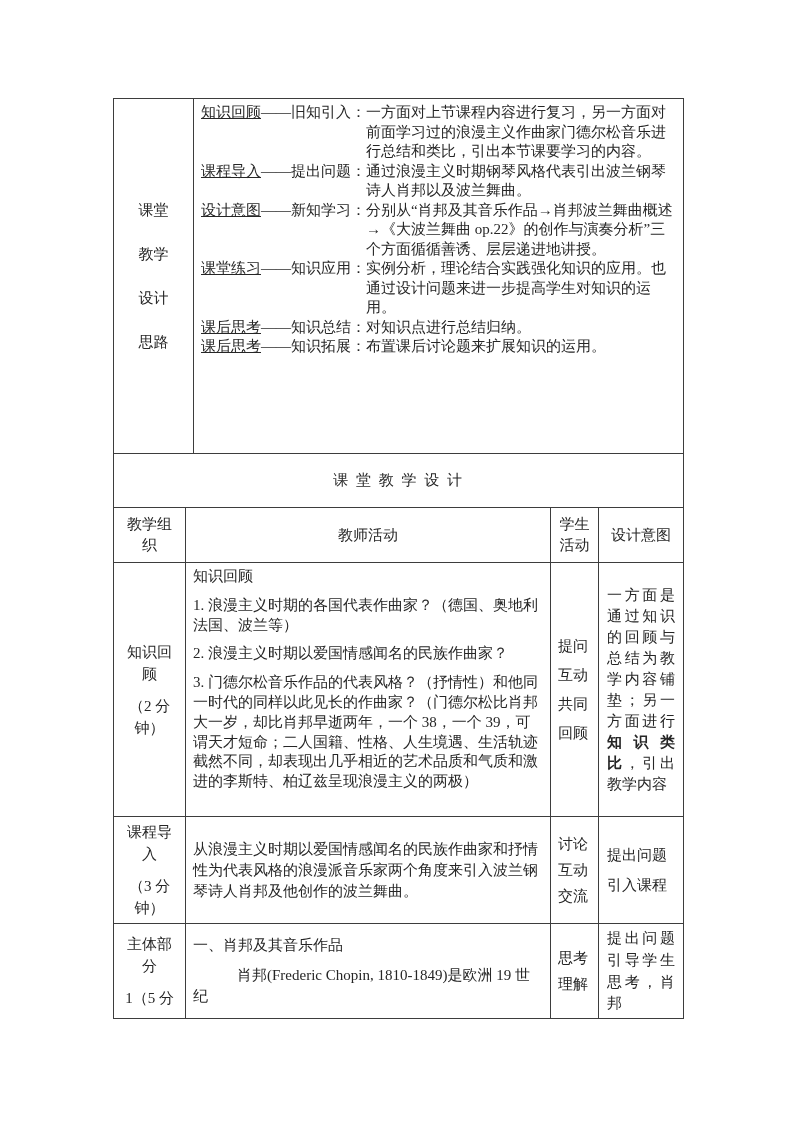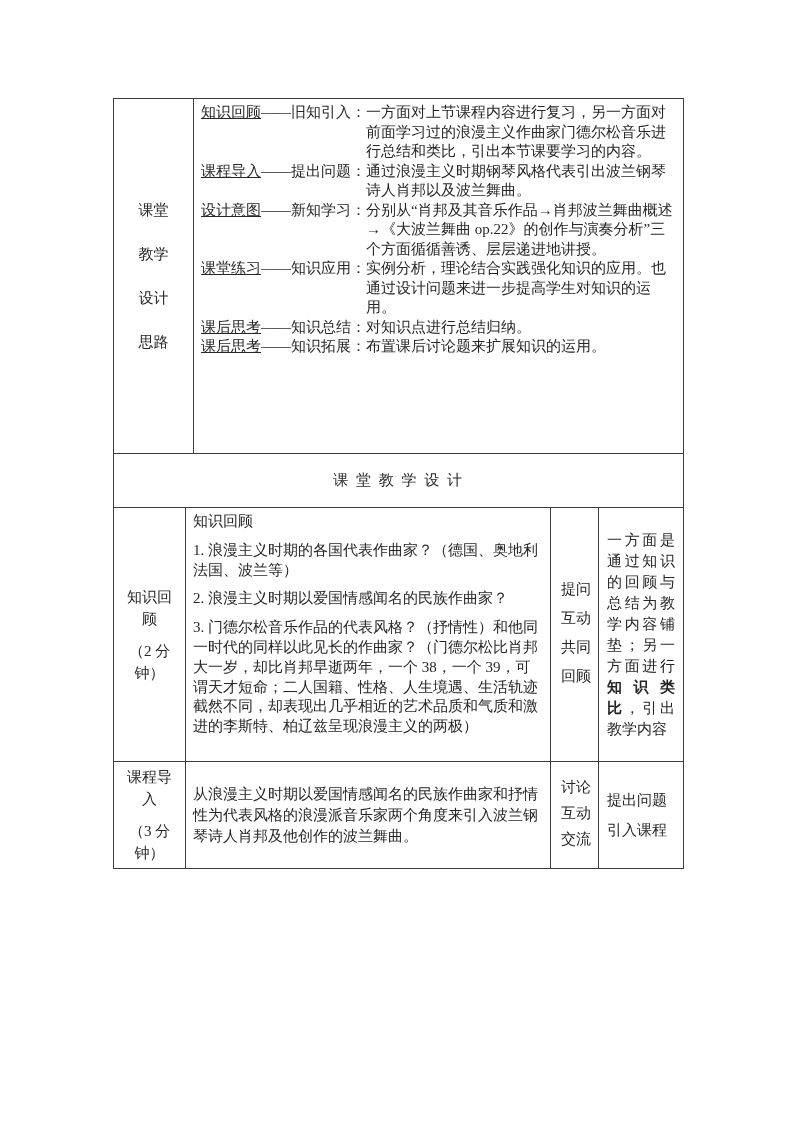--- a/index.html
+++ b/index.html
@@ -42,21 +42,21 @@
 
   .title{text-align:center;letter-spacing:2px;}
   .hdr-cell{text-align:center;line-height:21px;}
 
   .teach{line-height:19.8px;vertical-align:top;}
   .teach p{margin:0;}
   .teach p+p{margin-top:9px;}
   .teach-mid{vertical-align:middle;line-height:21px;}
   .indent2{text-indent:44px;}
 
-  .stu{text-align:right;line-height:18px;font-family:Liberation Mono, monospace;}
+  .stu{text-align:left;line-height:18px;}
   .stu div+div{margin-top:11px;}
   .stu-f div+div{margin-top:8px;}
 
   .intent{line-height:21px;padding-left:8px;padding-right:8px;margin-left:16px;}
   .just{text-align:justify;}
   .lines div+div{margin-top:9px;}
   .spread div{text-align:justify;text-align-last:justify;}
   .spread div+div{margin-top:1px;}
   b{font-weight:bold;}
 </style>
@@ -96,20 +96,29 @@
         <col class="c1">
         <col class="c2">
         <col class="c3">
         <col class="c4">
       </colgroup>
     <tbody>
       <tr class="r-title">
         <td colspan="4" class="title">课 堂 教 学 设 计</td>
       </tr>
 
+      <tr class="r-hdr">
+        <td class="hdr-cell">教学组织</td>
+        <td class="hdr-cell">教师活动</td>
+        <td class="hdr-cell">
+          <div>学生</div>
+          <div>活动</div>
+        </td>
+        <td class="hdr-cell">设计意图</td>
+      </tr>
 
       <tr class="r-e">
         <td class="lbl">
           <div>知识回顾</div>
           <div>（2 分钟）</div>
         </td>
         <td class="teach">
           <p>知识回顾</p>
           <p>1. 浪漫主义时期的各国代表作曲家？（德国、奥地利法国、波兰等）</p>
           <p>2. 浪漫主义时期以爱国情感闻名的民族作曲家？</p>
@@ -140,16 +149,37 @@
           <div>交流</div>
         </td>
         <td class="intent">
           <div class="lines">
             <div>提出问题</div>
             <div>引入课程</div>
           </div>
         </td>
       </tr>
 
+      <tr class="r-g">
+        <td class="lbl">
+          <div>主体部分</div>
+          <div>1（5 分</div>
+        </td>
+        <td class="teach teach-mid">
+          <p>一、肖邦及其音乐作品</p>
+          <p class="indent2">肖邦(Frederic Chopin, 1810-1849)是欧洲 19 世纪</p>
+        </td>
+        <td class="stu stu-f">
+          <div>思考</div>
+          <div>理解</div>
+        </td>
+        <td class="intent">
+          <div class="lines spread">
+            <div>提出问题</div>
+            <div>引导学生</div>
+            <div>思考，肖邦</div>
+          </div>
+        </td>
+      </tr>
     </tbody>
   </table>
 
 </div>
 
 </body></html>

